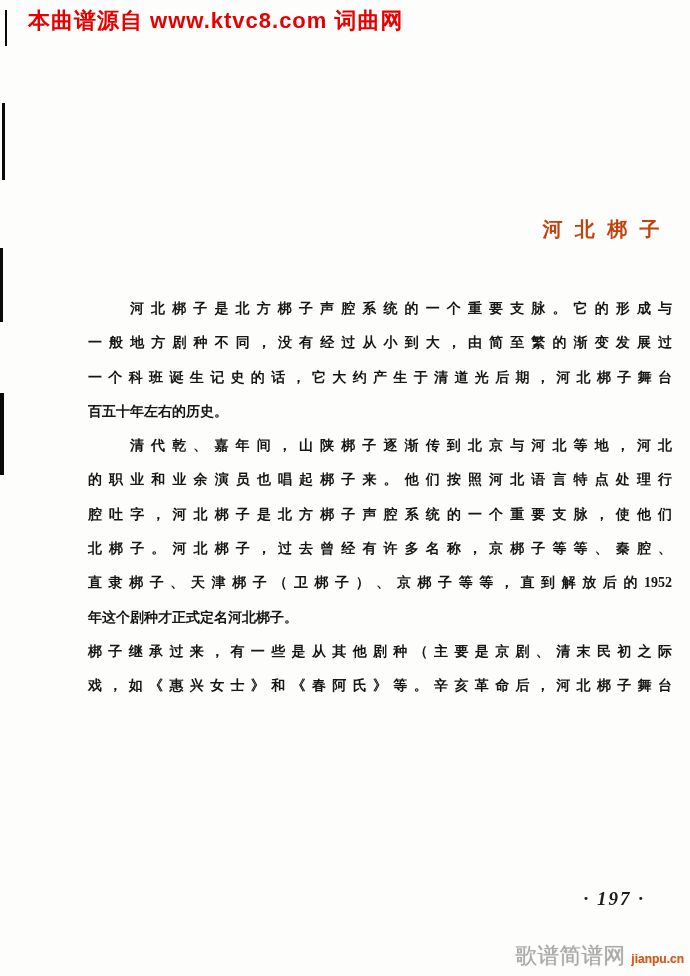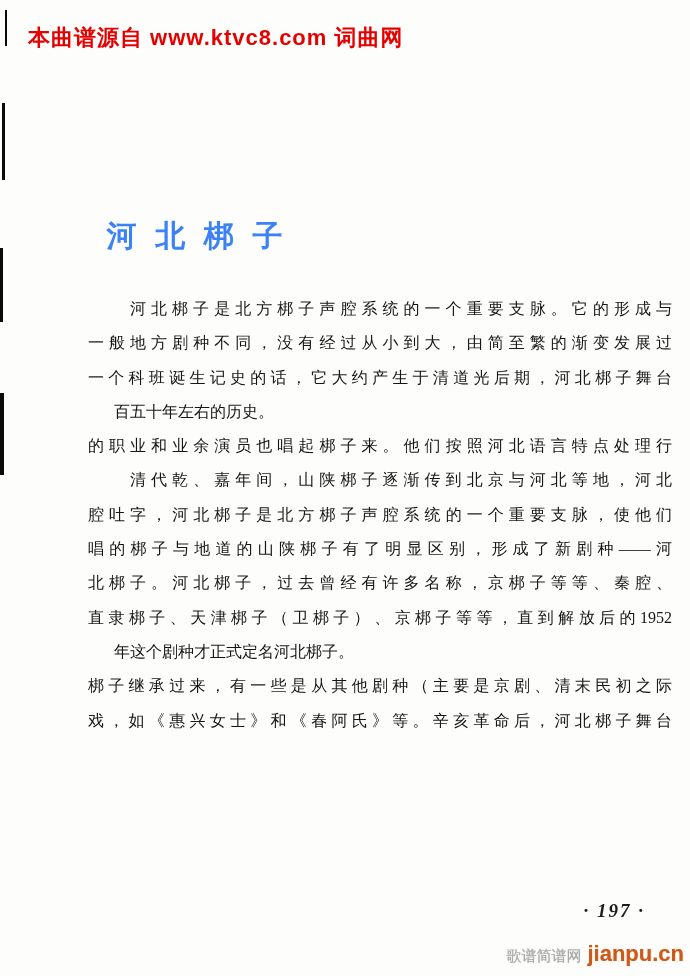--- a/index.html
+++ b/index.html
@@ -21,92 +21,91 @@
     background: #0a0a0a;
   }
   .edge-bar.a { left: 5px; top: 10px; width: 2px; height: 36px; }
   .edge-bar.b { left: 2px; top: 103px; width: 3px; height: 77px; }
   .edge-bar.c { left: 0px; top: 248px; width: 3px; height: 74px; }
   .edge-bar.d { left: 0px; top: 393px; width: 4px; height: 82px; }
 
   .watermark-top {
     position: absolute;
     left: 28px;
-    top: 23px;
+    top: 6px;
     font-family: "Liberation Sans", "DejaVu Sans", sans-serif;
     font-size: 22px;
     font-weight: bold;
     letter-spacing: 1px;
     white-space: nowrap;
   }
 
   .doc-title {
     position: absolute;
     left: 88px;
     top: 216px;
     width: 584px;
     margin: 0;
-    text-align: left;
-    font-size: 30px;
+    text-align: right;
+    font-size: 20px;
     font-weight: bold;
-    color: #3b82f6;
+    color: #c2410c;
     letter-spacing: 0.62em;
     text-indent: 0.62em; 
     white-space: nowrap;
   }
 
   .body-block {
     position: absolute;
     left: 88px;
     top: 292px;
     width: 584px;
     color: #161616;
   }
   .body-line {
     height: 34.3px;
     line-height: 34.3px;
-    font-size: 16px;
+    font-size: 14px;
     text-align: justify;
     text-align-last: justify;
     white-space: nowrap;
     overflow: visible;
+    font-weight: bold;
   }
   .body-line.indent { padding-left: 42px; }
   .body-line.para-end {
     text-align: left;
     text-align-last: left;
-    margin-left: 26px;
   }
 
   .page-number {
     position: absolute;
     top: 888px;
     right: 45px;
     font-size: 19px;
     font-style: italic;
     font-weight: bold;
     color: #1c1c1c;
     letter-spacing: 2px;
     white-space: nowrap;
-    margin-top: 12px;
   }
 
   .watermark-bottom {
     position: absolute;
     top: 941px;
     right: 6px;
     white-space: nowrap;
     font-family: "Liberation Sans", "DejaVu Sans", sans-serif;
   }
   .watermark-bottom .site-name {
-    font-size: 15px;
+    font-size: 22px;
     text-shadow: 0 0 1px rgba(160,160,160,0.8);
   }
   .watermark-bottom .site-domain {
-    font-size: 22px;
+    font-size: 12px;
     font-weight: bold;
     margin-left: 6px;
     text-shadow: 0 0 1px rgba(210,105,30,0.5);
   }
 </style>
 </head>
 <body>
 
 <div class="page">
 
@@ -117,24 +116,23 @@
 
   <div class="watermark-top" style="color: rgb(230, 0, 0);">本曲谱源自 www.ktvc8.com 词曲网</div>
 
   <h1 class="doc-title">河北梆子</h1>
 
   <div class="body-block">
     <div class="body-line indent">河北梆子是北方梆子声腔系统的一个重要支脉。它的形成与</div>
     <div class="body-line">一般地方剧种不同，没有经过从小到大，由简至繁的渐变发展过</div>
     <div class="body-line">一个科班诞生记史的话，它大约产生于清道光后期，河北梆子舞台</div>
     <div class="body-line para-end">百五十年左右的历史。</div>
+    <div class="body-line indent">清代乾、嘉年间，山陕梆子逐渐传到北京与河北等地，河北</div>
     <div class="body-line">的职业和业余演员也唱起梆子来。他们按照河北语言特点处理行</div>
-    <div class="body-line indent">清代乾、嘉年间，山陕梆子逐渐传到北京与河北等地，河北</div>
     <div class="body-line">腔吐字，河北梆子是北方梆子声腔系统的一个重要支脉，使他们</div>
-    <div class="body-line">唱的梆子与地道的山陕梆子有了明显区别，形成了新剧种——河</div>
     <div class="body-line">北梆子。河北梆子，过去曾经有许多名称，京梆子等等、秦腔、</div>
     <div class="body-line">直隶梆子、天津梆子（卫梆子）、京梆子等等，直到解放后的1952</div>
     <div class="body-line para-end">年这个剧种才正式定名河北梆子。</div>
     <div class="body-line">梆子继承过来，有一些是从其他剧种（主要是京剧、清末民初之际</div>
     <div class="body-line">戏，如《惠兴女士》和《春阿氏》等。辛亥革命后，河北梆子舞台</div>
   </div>
 
   <div class="page-number">· 197 ·</div>
 
   <div class="watermark-bottom">

